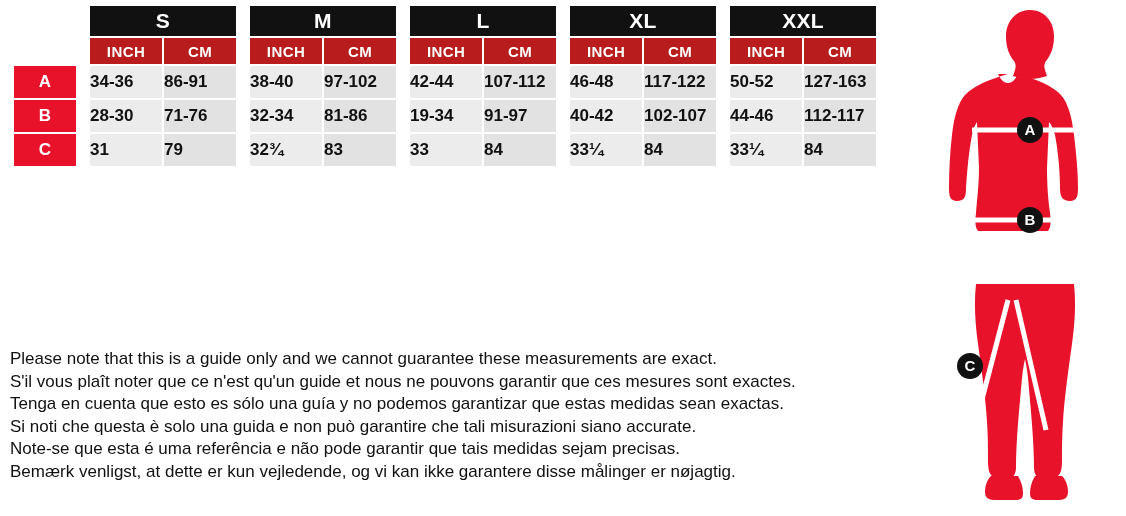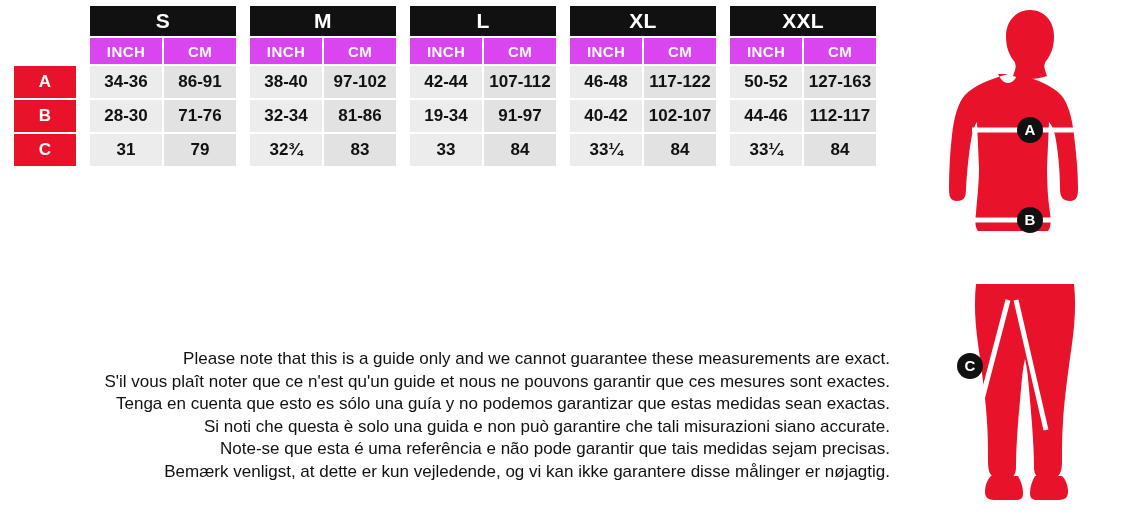--- a/index.html
+++ b/index.html
@@ -45,21 +45,21 @@
   .size-head {
     background: #111111;
     color: #ffffff;
     font-size: 21px;
     font-weight: bold;
     text-align: center;
     height: 30px;
     letter-spacing: 0.3px;
   }
   .unit-head {
-    background: #d946ef;
+    background: #b91c1c;
     color: #ffffff;
     font-size: 15px;
     font-weight: bold;
     text-align: center;
     height: 26px;
     letter-spacing: 0.4px;
   }
   .row-label {
     background: #e8122a;
     color: #ffffff;
@@ -71,42 +71,40 @@
   }
   .spacer-cell {
     background: #ffffff;
     width: 10px;
   }
   .val {
     background: #ececed;
     color: #111111;
     font-size: 17px;
     font-weight: bold;
-    text-align: center;
     height: 28px;
   }
   .val.alt {
     background: #e2e2e3;
     margin-left: 35px;
   }
 
   
   .notes {
     position: absolute;
     left: 10px;
     top: 348px;
     width: 880px;
   }
   .notes p {
     margin: 0 0 1px 0;
     font-size: 17px;
     line-height: 21.5px;
     color: #111111;
     white-space: nowrap;
-    text-align: right;
   }
 
   
   .figure {
     position: absolute;
     left: 900px;
     top: 0;
     width: 226px;
     height: 516px;
   }

